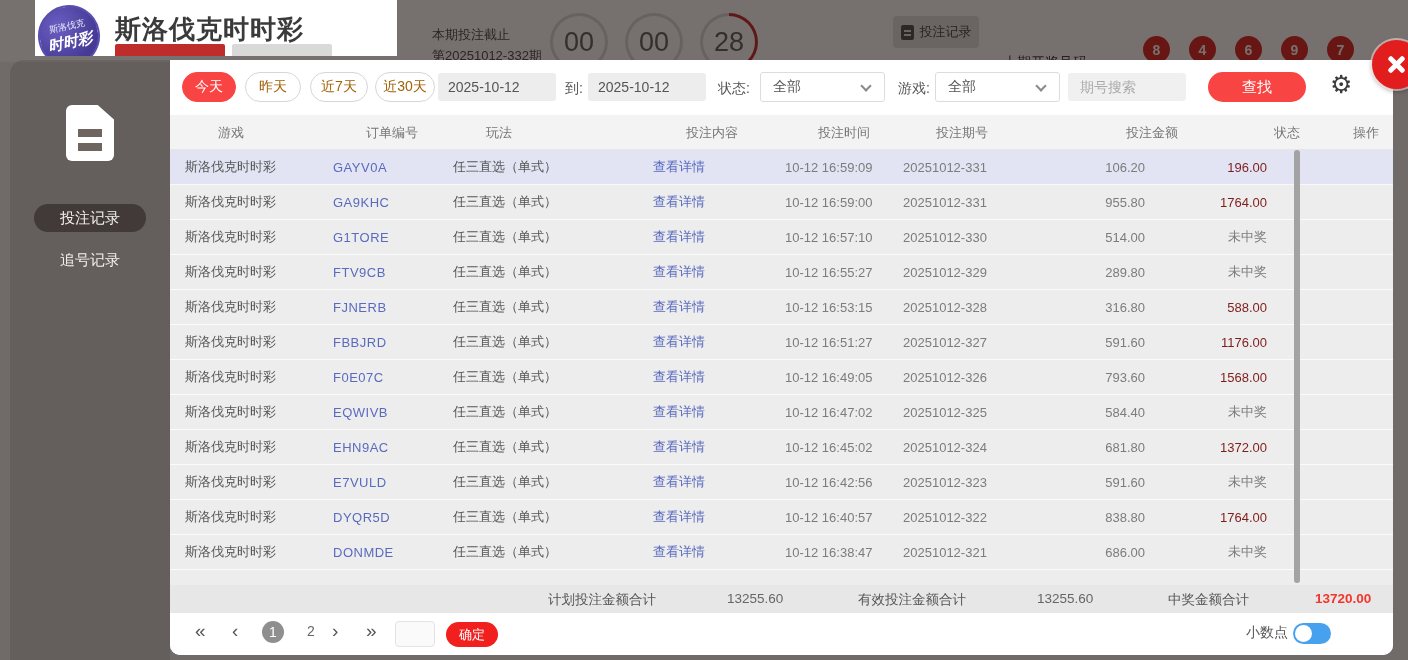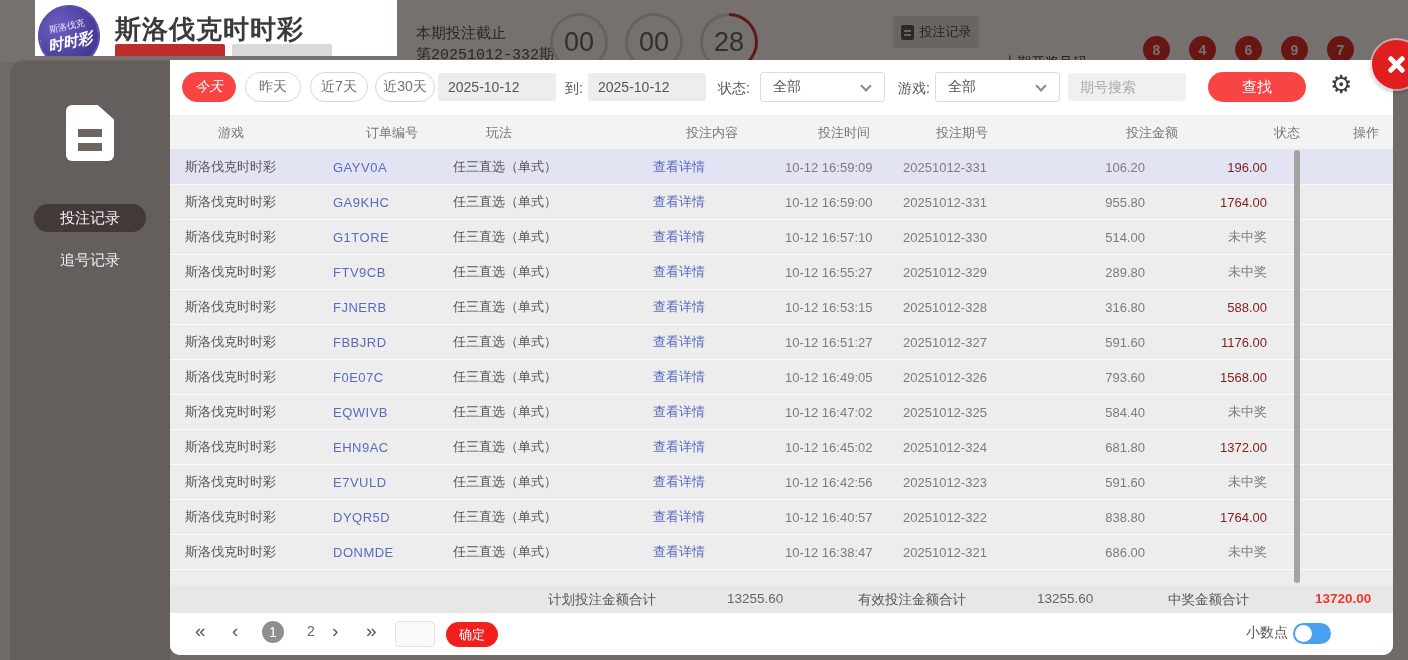--- a/index.html
+++ b/index.html
@@ -3,21 +3,21 @@
 <meta charset="utf-8">
 <style>
   * { margin:0; padding:0; box-sizing:border-box; }
   body { font-family:"Liberation Sans","DejaVu Sans",sans-serif; background:#444; }
   #stage { position:relative; width:1408px; height:660px; overflow:hidden; background:#fff; }
 
   
   .base-header { position:absolute; left:0; top:0; width:1408px; height:62px; background:#ffffff; z-index:0; }
   .base-body   { position:absolute; left:0; top:62px; width:1408px; height:598px; background:#efefef; z-index:0; }
 
-  .deadline-wrap { position:absolute; left:416px; top:24px; font-size:15px; color:#444; line-height:21px;font-family:Liberation Mono, monospace; }
+  .deadline-wrap { position:absolute; left:432px; top:24px; font-size:13px; color:#444; line-height:21px; }
   .cd-circle { position:absolute; top:13px; width:58px; height:58px; border-radius:50%;
                background:conic-gradient(#d9d9d9 0 360deg); display:flex; align-items:center; justify-content:center; }
   .cd-circle.arc { background:conic-gradient(#c22727 0 168deg, #d9d9d9 168deg 360deg); }
   .cd-inner { width:52px; height:52px; border-radius:50%; background:#fff; display:flex; align-items:center; justify-content:center;
               font-size:27px; color:#5a5a5a; }
   .hdr-record-btn { position:absolute; left:893px; top:16px; width:86px; height:32px; background:#e2e2e2; border-radius:4px;
                     display:flex; align-items:center; justify-content:center; gap:6px; font-size:13px; color:#3c3c3c; }
   .mini-doc { width:13px; height:15px; background:#4a4a4a; border-radius:2px; position:relative; }
   .mini-doc::before, .mini-doc::after { content:""; position:absolute; left:3px; width:7px; height:2px; background:#e2e2e2; }
   .mini-doc::before { top:5px; } .mini-doc::after { top:9px; }
@@ -50,22 +50,22 @@
                justify-content:center; font-size:15px; color:#f3f0ef; cursor:pointer; }
   .side-item.active { background:#413a38; }
 
   
   .modal { position:absolute; left:170px; top:60px; width:1223px; height:595px; background:#fff; z-index:6;
            border-radius:0 10px 10px 10px; overflow:hidden; }
 
   
   .fbar { position:absolute; left:0; top:0; width:100%; height:55px; }
   .chip { position:absolute; top:12px; height:30px; border-radius:17px; display:flex; align-items:center; justify-content:center;
-          font-size:14px; color:#737373; background:#fff; border:1px solid #d6d6d6; cursor:pointer; }
-  .chip.active { background:#f94444; border-color:#f94444; color:#fff;font-style:italic; }
+          font-size:14px; color:#a16207; background:#fff; border:1px solid #d6d6d6; cursor:pointer; }
+  .chip.active { background:#f94444; border-color:#f94444; color:#fff; }
   .dinput { position:absolute; top:13px; width:118px; height:28px; background:#ededed; border-radius:3px; border:none;
             font-size:14px; color:#555; padding-left:10px; font-family:inherit; }
   .flabel { position:absolute; top:20px; font-size:14px; color:#555; }
   .fselect { position:absolute; top:12px; width:125px; height:30px; background:#fff; border:1px solid #dcdcdc; border-radius:3px;
              font-size:14px; color:#555; display:flex; align-items:center; padding-left:12px; cursor:pointer; }
   .chev { position:absolute; right:14px; top:9px; width:8px; height:8px; border-right:2px solid #8a8a8a;
           border-bottom:2px solid #8a8a8a; transform:rotate(45deg); }
   .sinput { position:absolute; top:13px; left:898px; width:118px; height:28px; background:#f0f0f0; border:none; border-radius:3px;
             font-size:14px; color:#555; padding-left:12px; font-family:inherit; }
   .sinput::placeholder { color:#aaa; }

